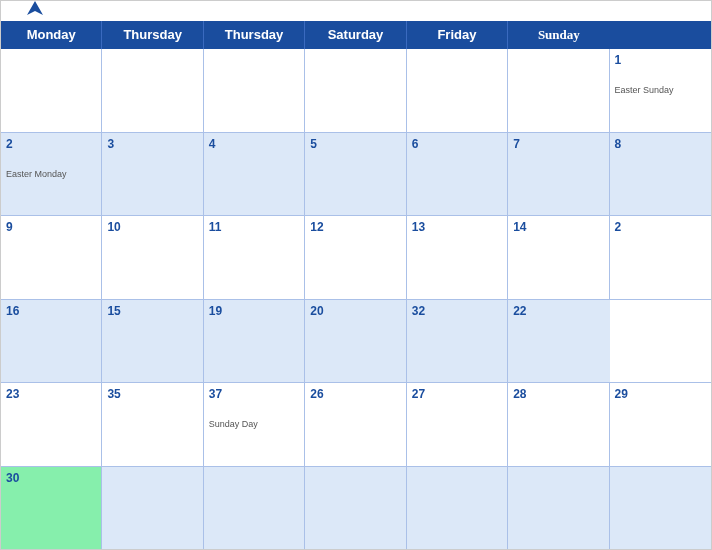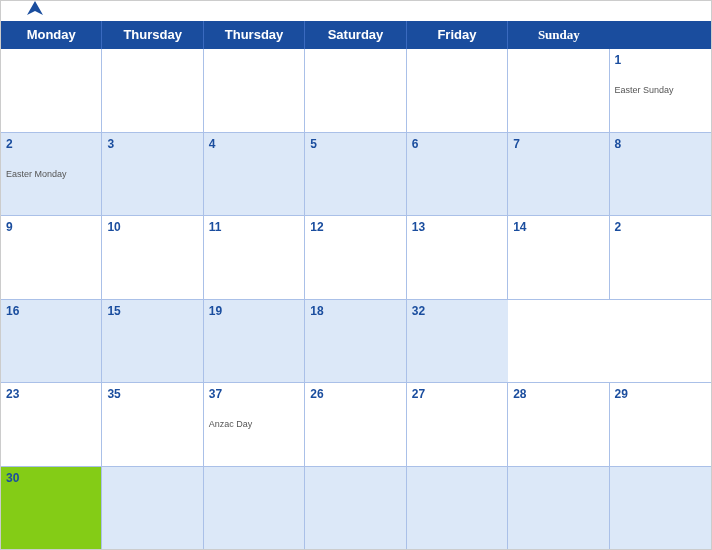--- a/index.html
+++ b/index.html
@@ -122,21 +122,21 @@
     }
     
     .week-row.shaded .day-cell {
       background: #dce8f8;
     }
     .week-row.shaded .day-cell.empty {
       background: #dce8f8;
     }
     
     .week-row.last-row .day-cell {
-      background: #84cc16;
+      background: #86efac;
     }
   </style>
 </head>
 <body>
 
 <div class="calendar-wrapper">
   <div class="calendar-header">
     <div class="logo-area">
       <div style="display:flex;align-items:center;gap:2px;">
         <div style="position:relative;width:28px;height:28px;">
@@ -227,36 +227,39 @@
           <div class="day-cell">
             <span class="day-number">16</span>
           </div>
           <div class="day-cell">
             <span class="day-number">15</span>
           </div>
           <div class="day-cell">
             <span class="day-number">19</span>
           </div>
           <div class="day-cell">
-            <span class="day-number">18</span>
+            <span class="day-number">20</span>
           </div>
           <div class="day-cell">
             <span class="day-number">32</span>
           </div>
+          <div class="day-cell">
+            <span class="day-number">22</span>
+          </div>
         </div>
         <div class="week-row">
           <div class="day-cell">
             <span class="day-number">23</span>
           </div>
           <div class="day-cell">
             <span class="day-number">35</span>
           </div>
           <div class="day-cell">
             <span class="day-number">37</span>
-            <span class="holiday-name">Anzac Day</span>
+            <span class="holiday-name">Sunday Day</span>
           </div>
           <div class="day-cell">
             <span class="day-number">26</span>
           </div>
           <div class="day-cell">
             <span class="day-number">27</span>
           </div>
           <div class="day-cell">
             <span class="day-number">28</span>
           </div>

